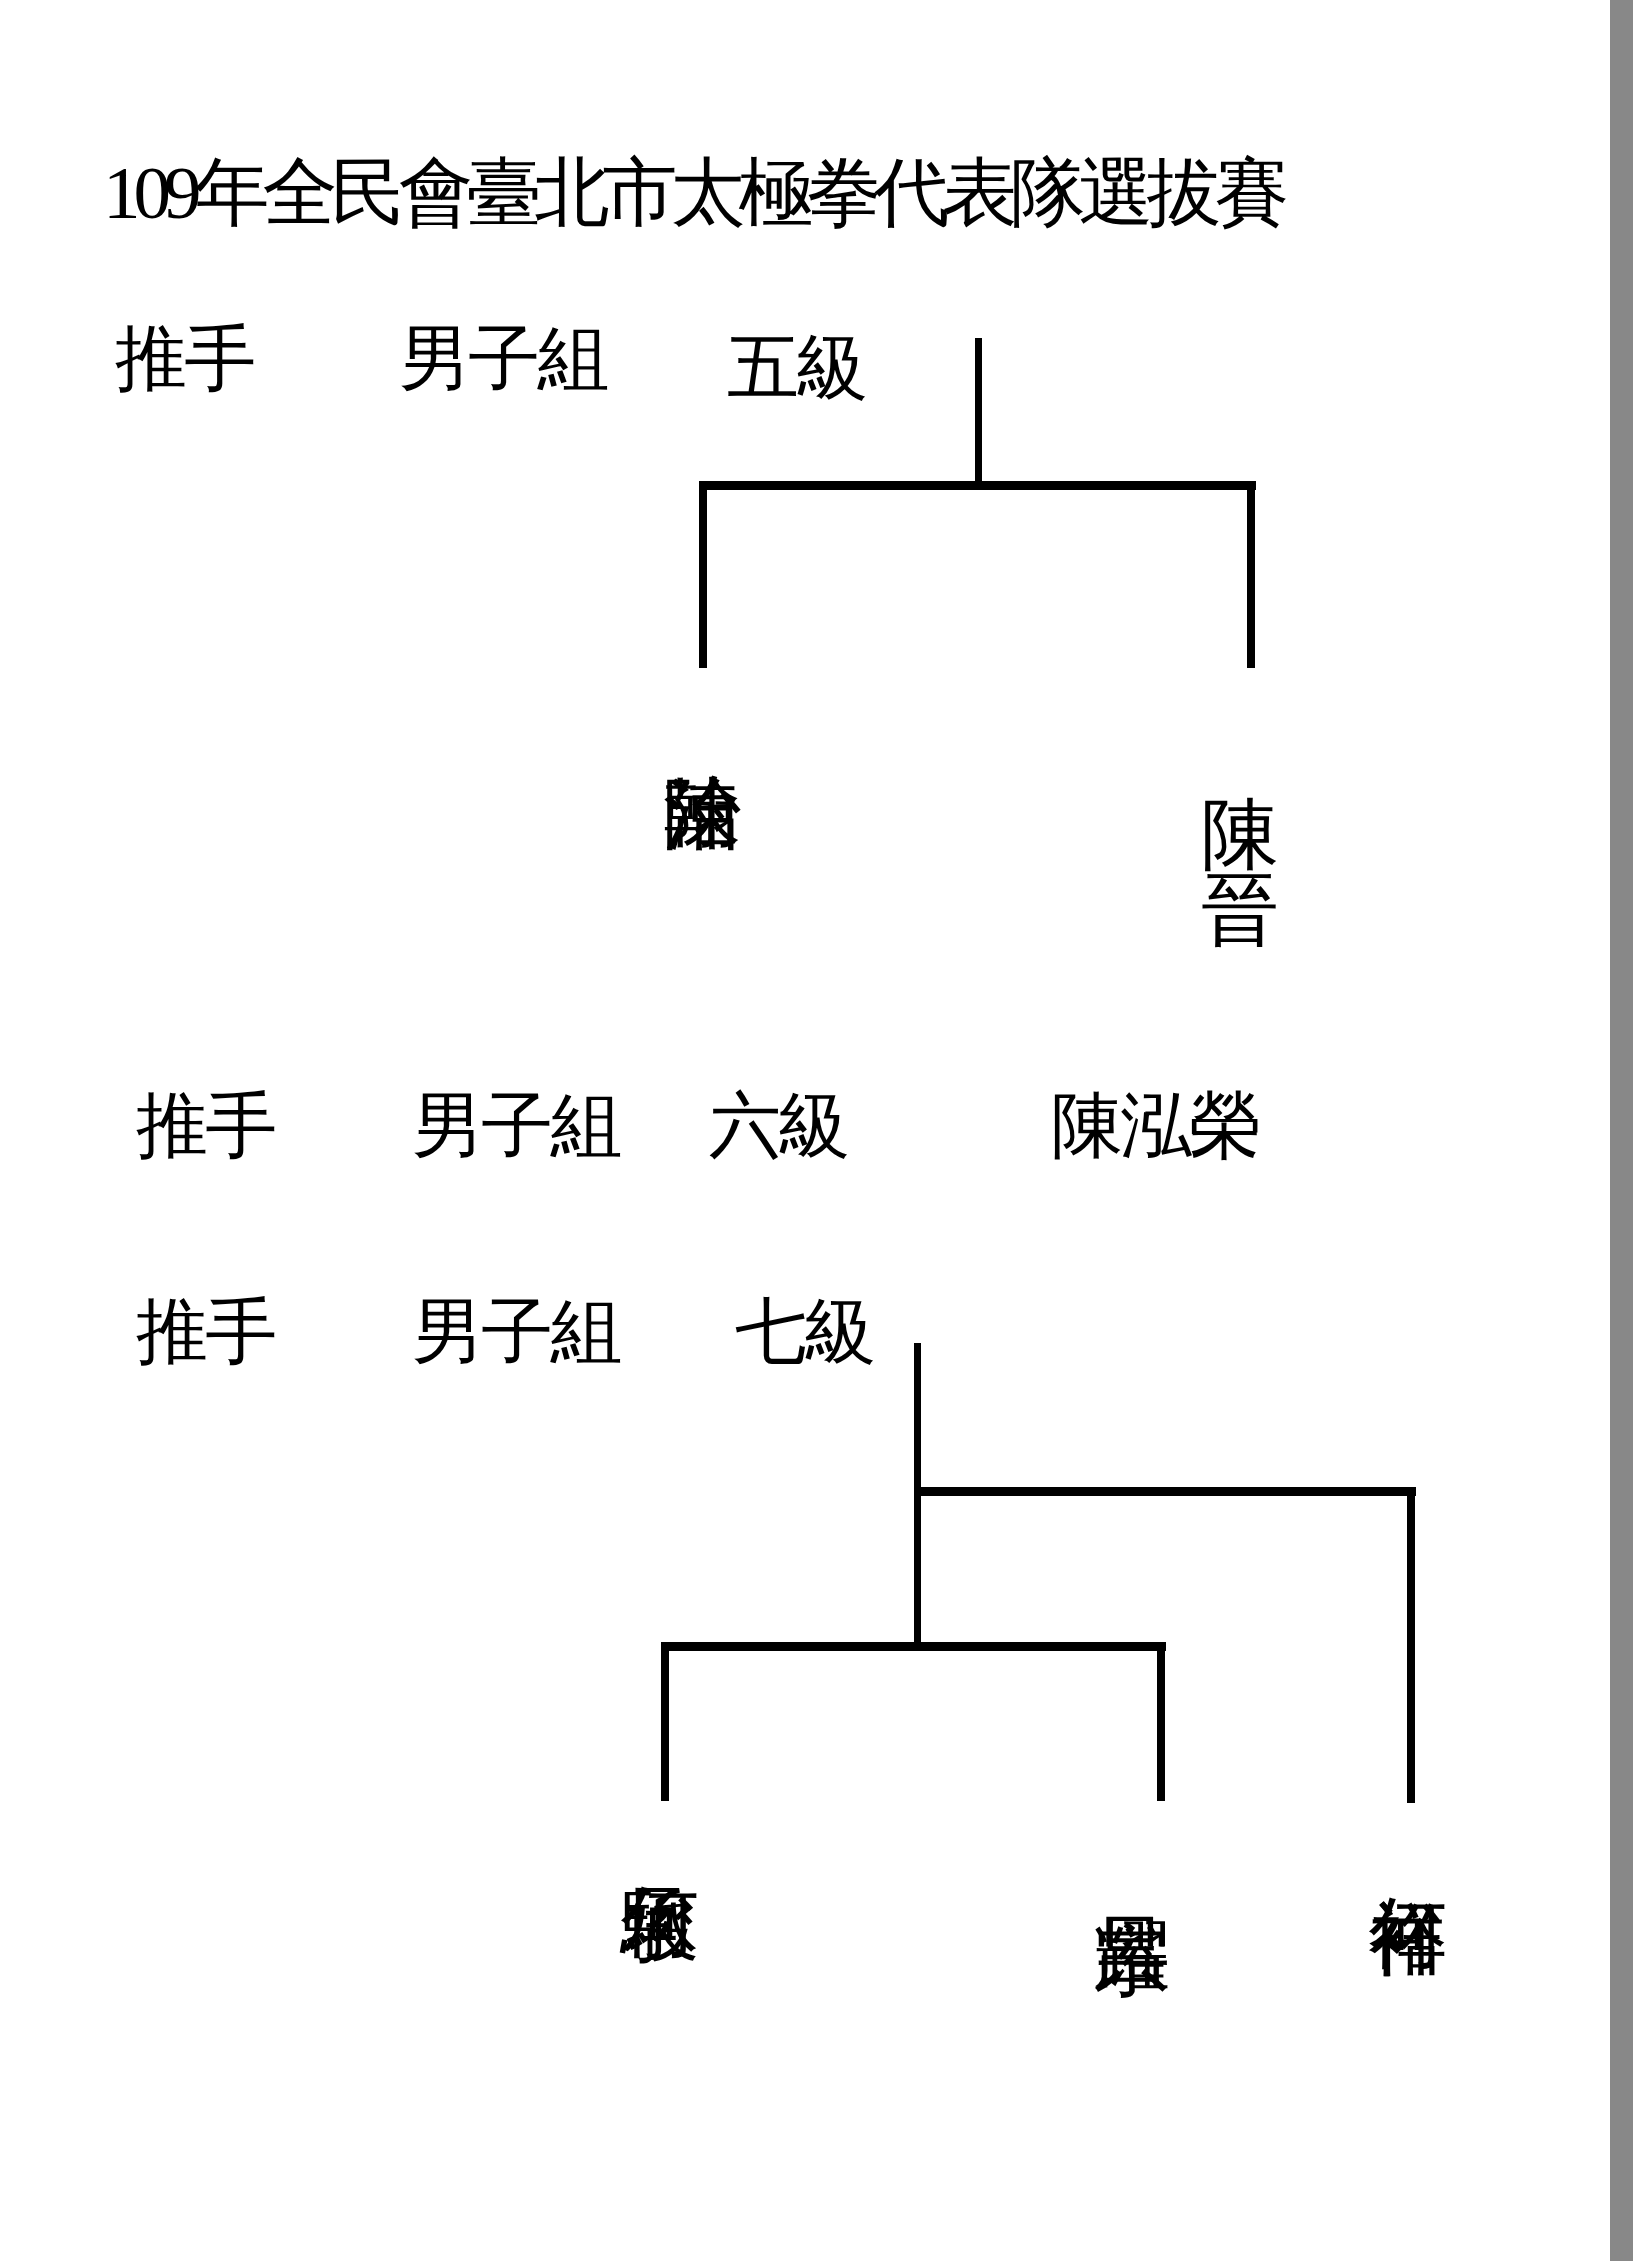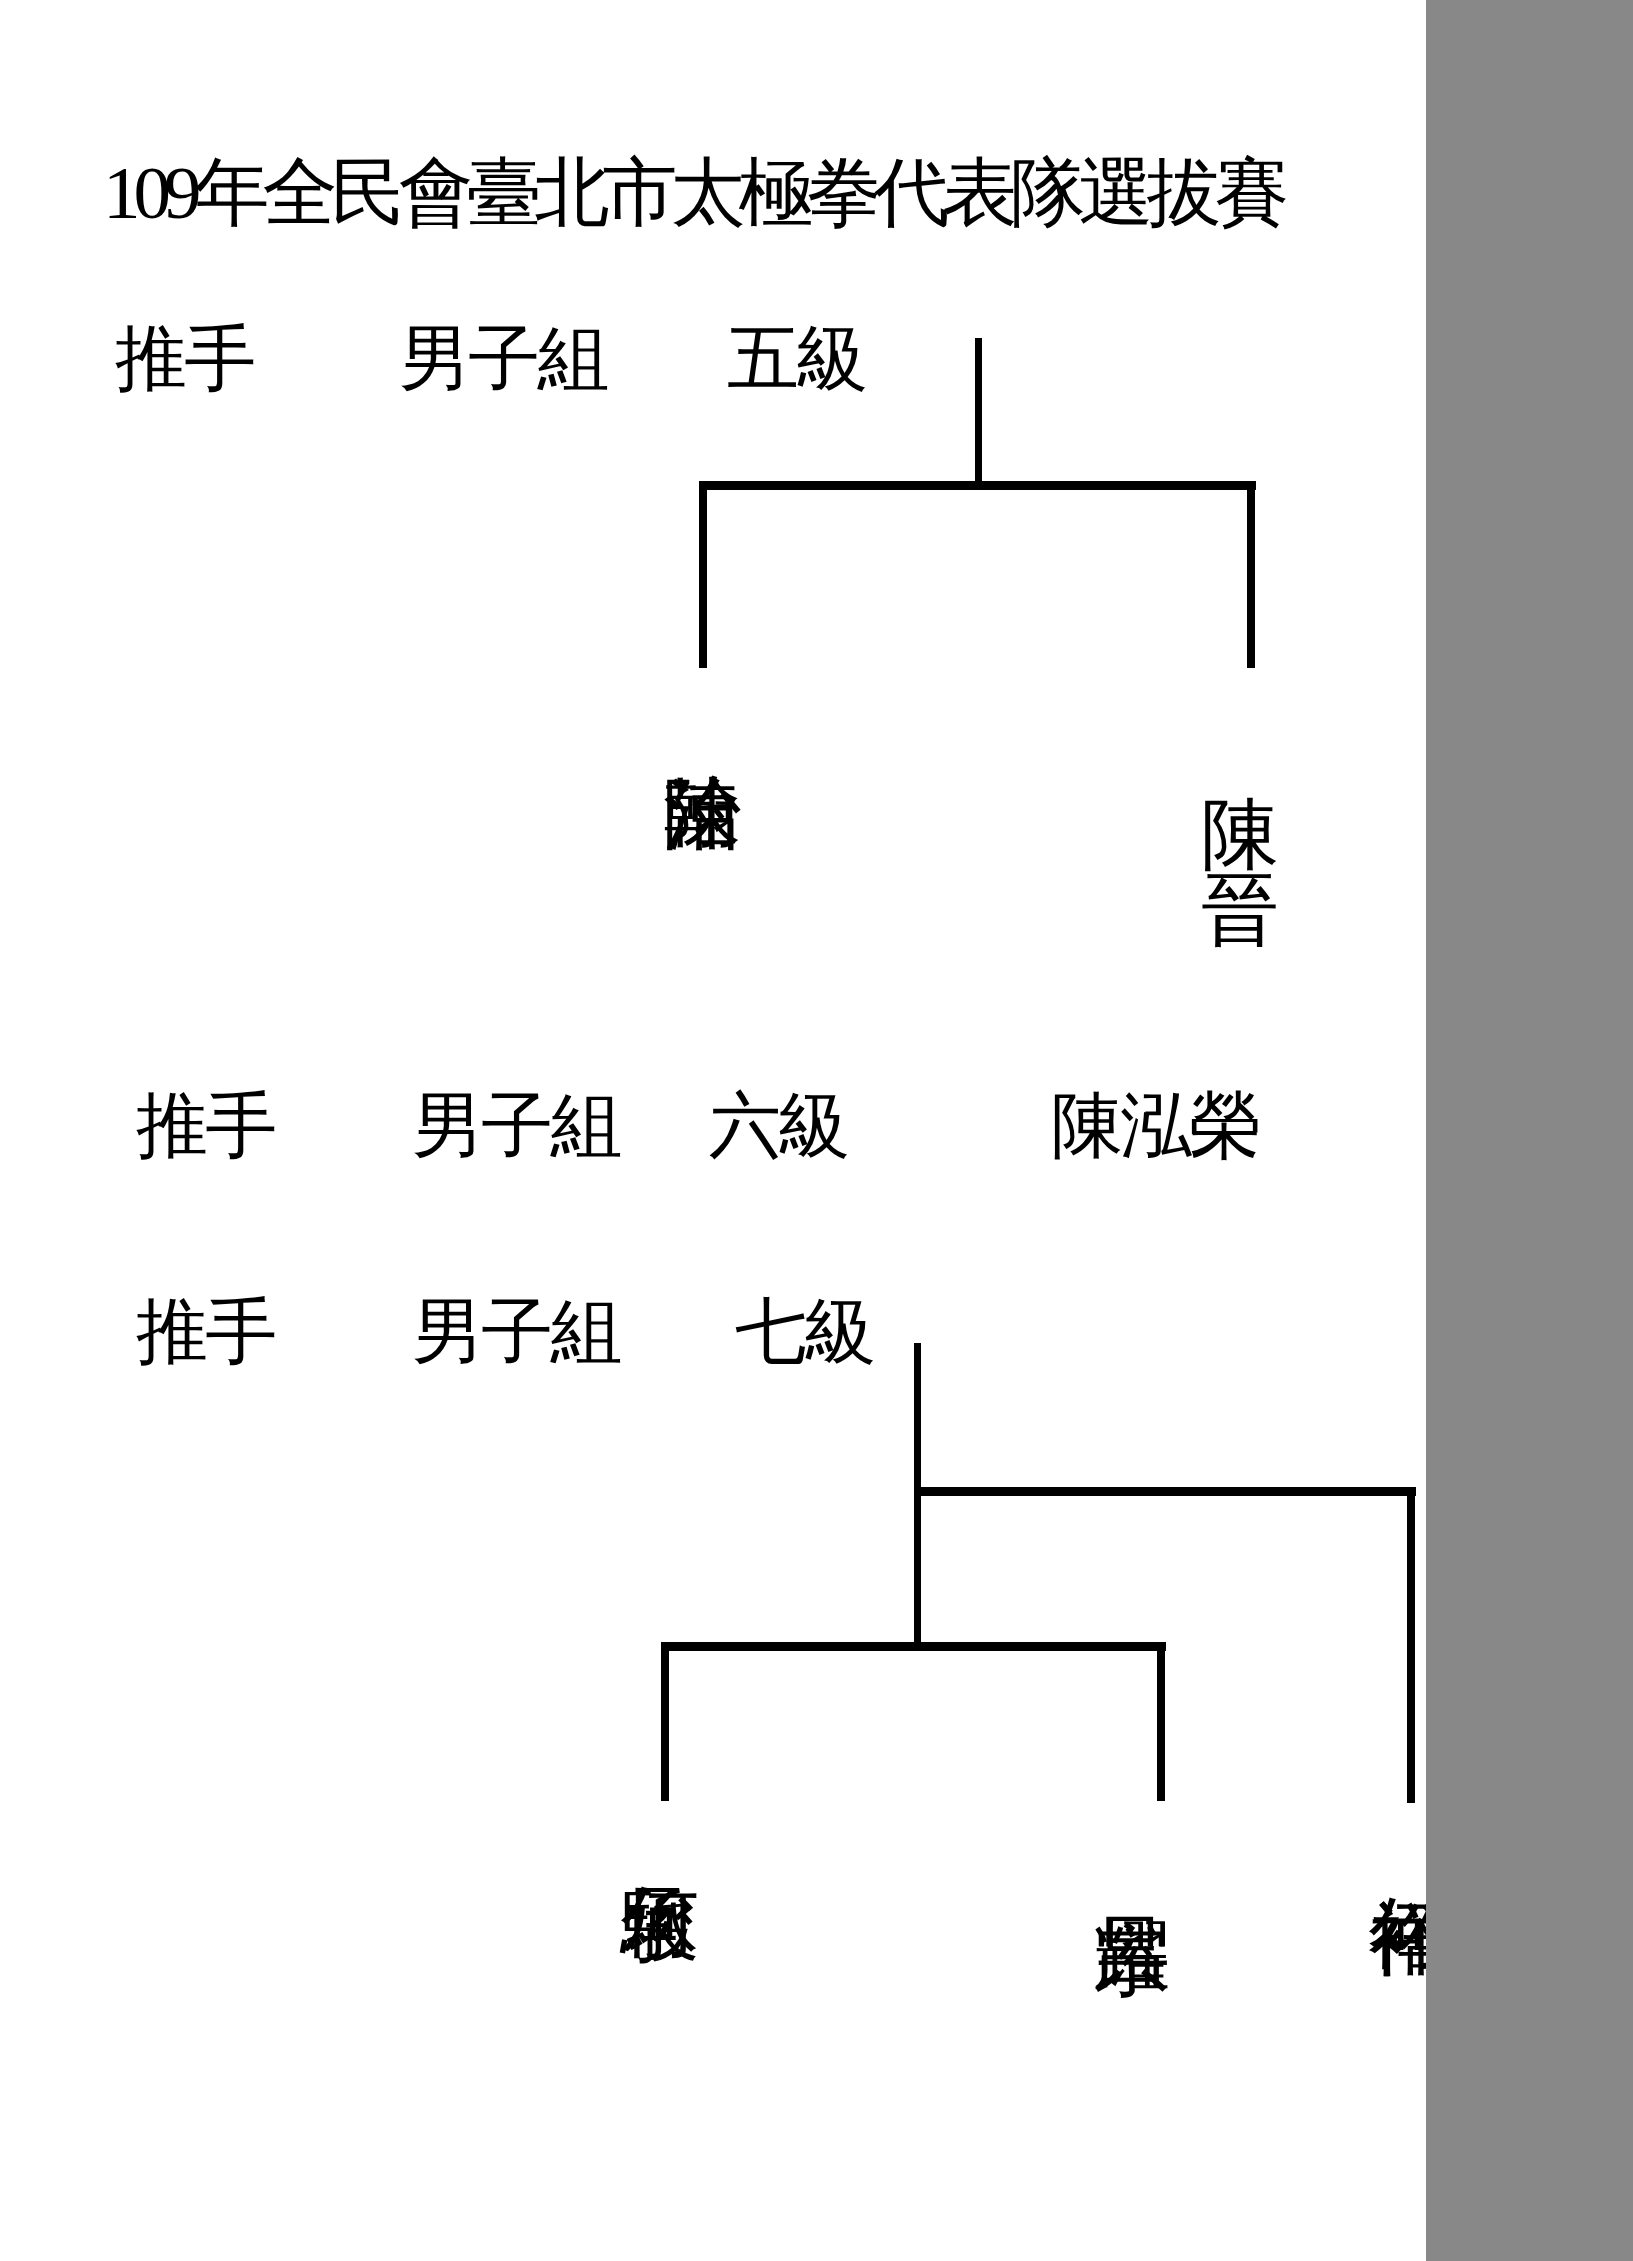--- a/index.html
+++ b/index.html
@@ -2,21 +2,21 @@
 <html style="font-size:11.2px"><head>
 <meta charset="utf-8">
 <style>
   html, body {
     margin: 0;
     padding: 0;
     background: #888;
   }
   .page {
     position: relative;
-    width: 1426px;
+    width: 1610px;
     height: 2261px;
     background: #ffffff;
     color: #000000;
     font-family: "Liberation Serif", "DejaVu Serif", serif;
     overflow: hidden;
   }
   .abs { position: absolute; }
   
   .title {
     font-size: 75px;
@@ -48,21 +48,21 @@
 </head>
 <body>
 
 <div class="page">
 
   <div class="abs title" style="left:103px; top:143px;">109年全民會臺北市太極拳代表隊選拔賽</div>
 
   <div>
     <span class="abs row-label" style="left:115px; top:311px;">推手</span>
     <span class="abs row-label" style="left:399px; top:311px;">男子組</span>
-    <span class="abs row-label" style="left:727px; top:311px;">五級</span>
+    <span class="abs row-label" style="left:727px; top:320px;">五級</span>
 
     <div class="abs line" style="left:975px; top:338px; width:7px; height:148px;"></div>
     <div class="abs line" style="left:700px; top:481px; width:556px; height:9px;"></div>
     <div class="abs line" style="left:699px; top:481px; width:8.4px; height:187px;"></div>
     <div class="abs line" style="left:1247px; top:481px; width:8.4px; height:187px;"></div>
 
     <div class="abs vname" style="left:663px; top:713px;">陳治翰</div>
     <div class="abs vname" style="left:1201px; top:734px;">陳　晉</div>
   </div>
 

